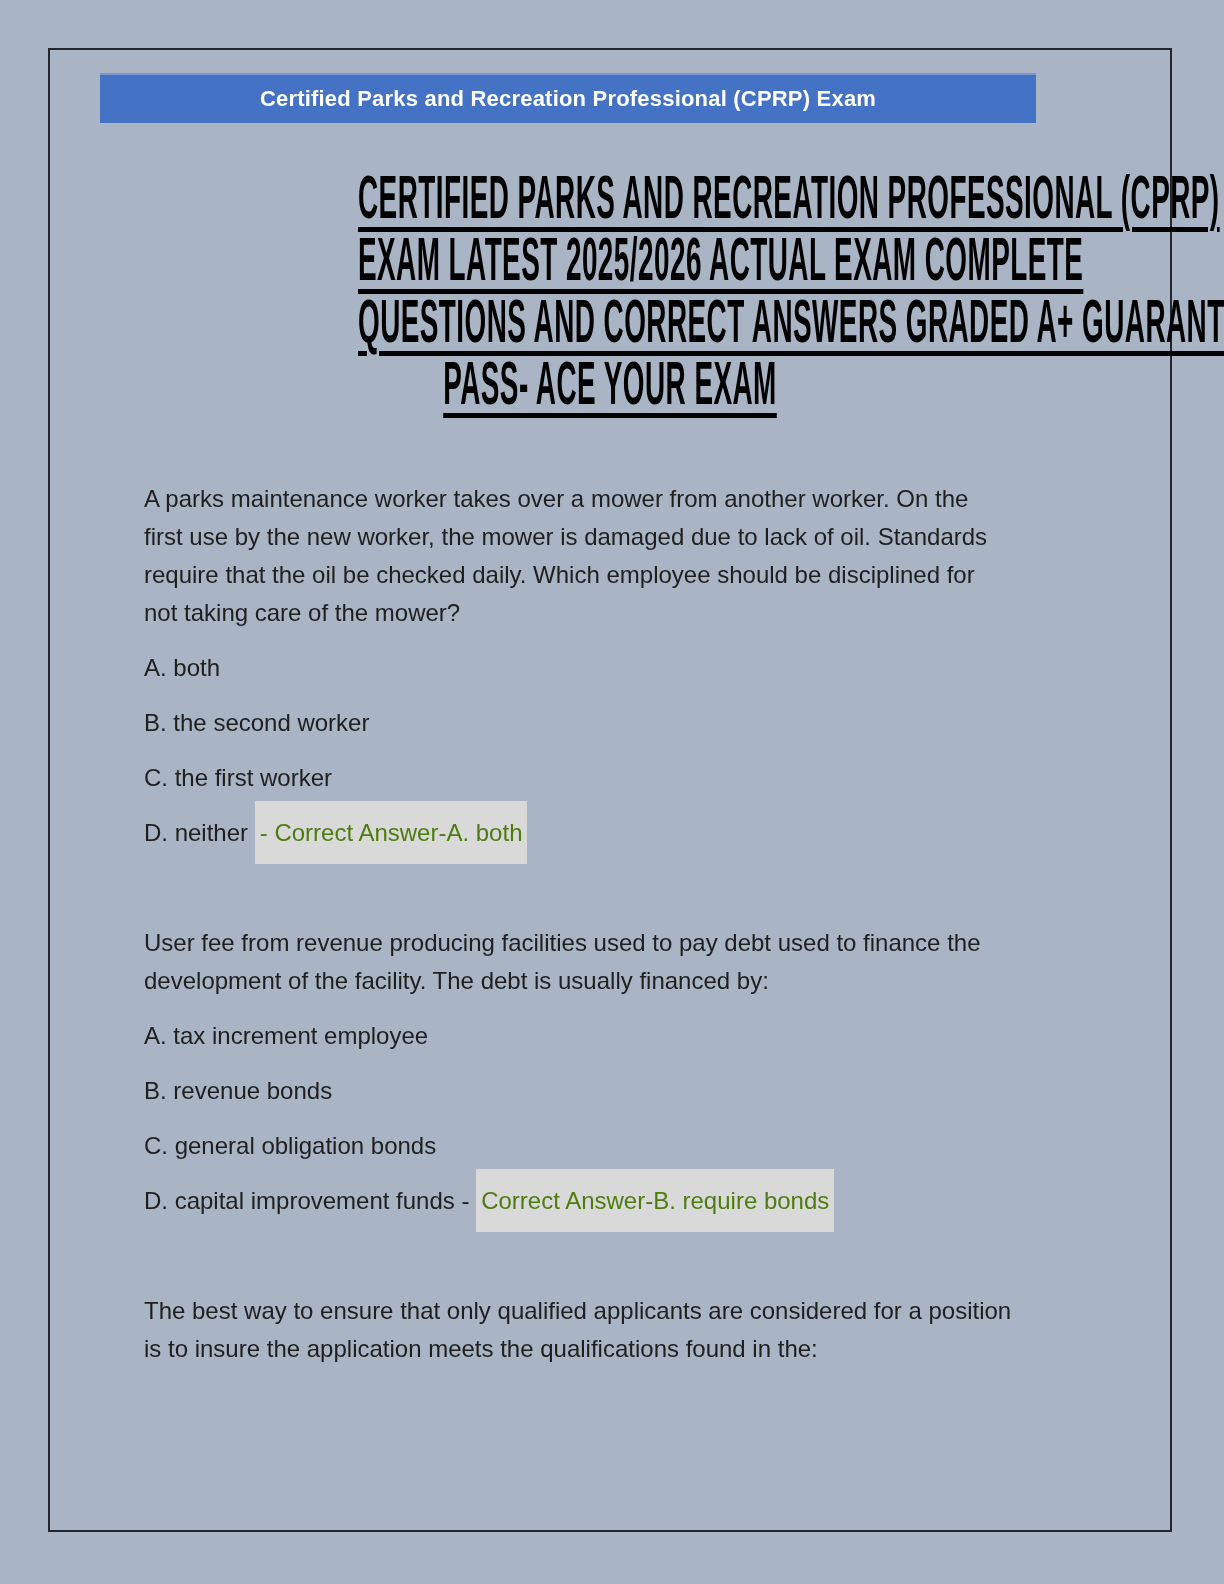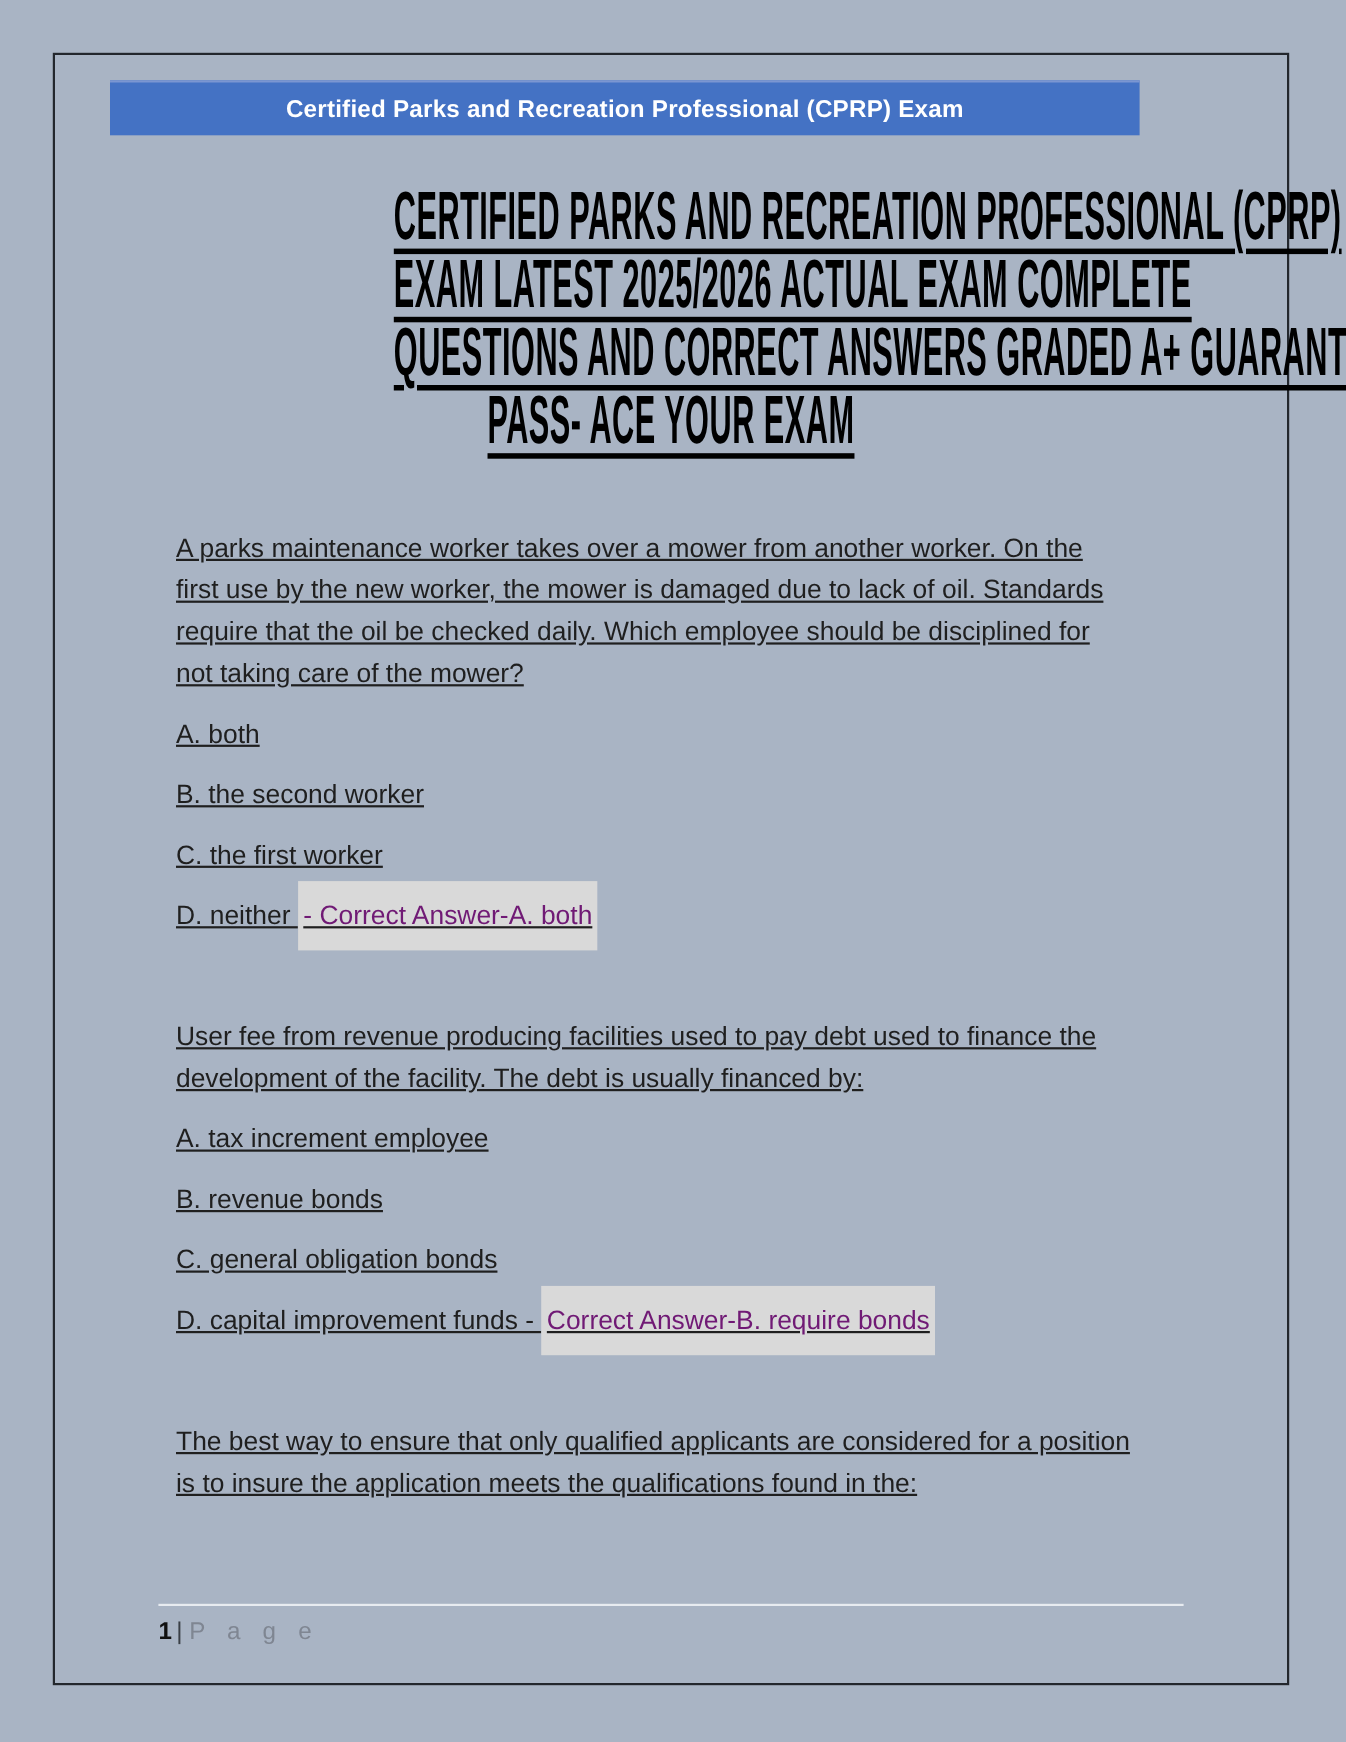--- a/index.html
+++ b/index.html
@@ -57,32 +57,31 @@
     text-underline-offset: 9px;
   }
   .content {
     margin: 66px 46px 0 94px;
     width: 980px;
     color: #1f1f1f;
     font-size: 24px;
     line-height: 38px;
   }
   .content p {
-    margin: 0 0 17px 16px;
-    text-decoration: underline;
+    margin: 0 0 17px 0;
   }
   .q-text {
     white-space: pre-line;
   }
   .spacer {
     height: 55px;
   }
   mark.answer-highlight {
     background: #d9d9d9;
-    color: #701a75;
+    color: #4d7c0f;
     padding: 18px 5px;
   }
   .footer {
     position: absolute;
     left: 94px;
     right: 94px;
     bottom: 34px;
     border-top: 2px solid #e7ebf0;
     padding-top: 10px;
     font-size: 22px;
@@ -142,17 +141,14 @@
 
     <div class="spacer"></div>
 
     <div>
       <p class="q-text">The best way to ensure that only qualified applicants are considered for a position
 is to insure the application meets the qualifications found in the:</p>
     </div>
 
   </div>
 
-  <div class="footer">
-    <span class="page-num">1</span><span class="pipe">|</span><span class="page-word">P a g e</span>
-  </div>
 
 </div>
 
 </body></html>

